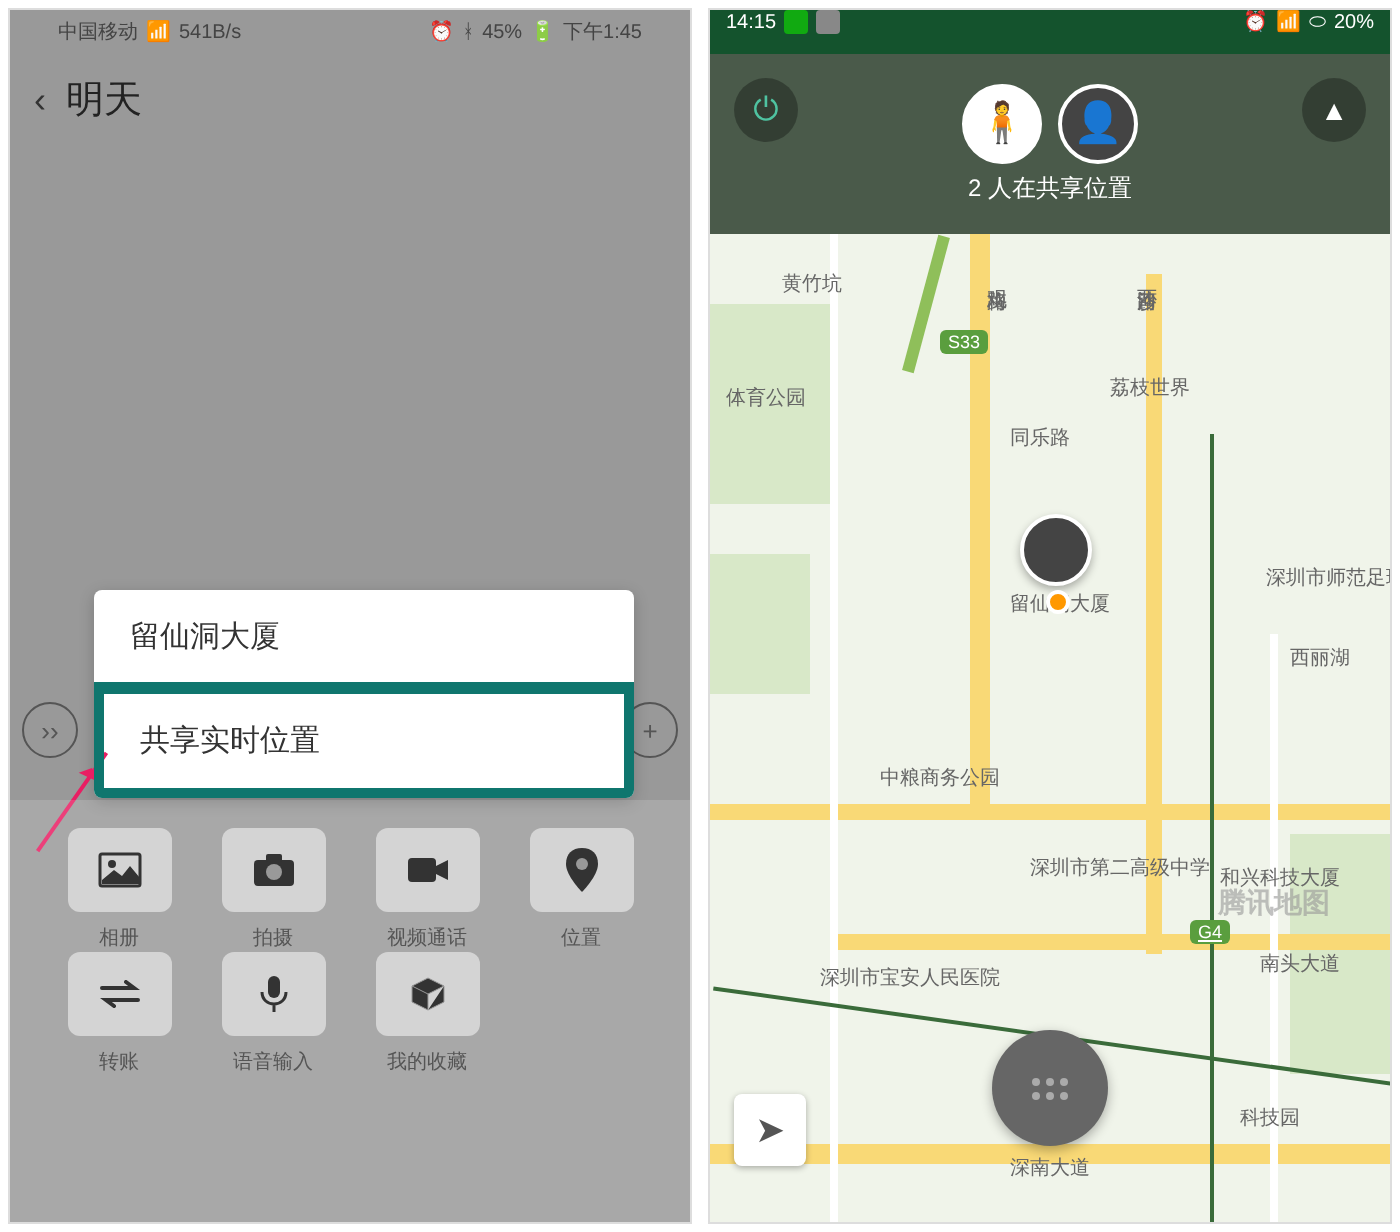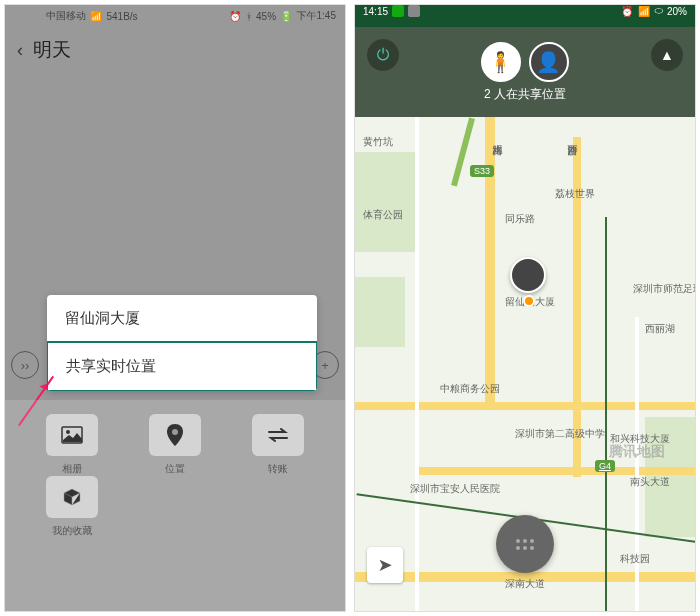--- a/index.html
+++ b/index.html
@@ -2,39 +2,39 @@
 <html><head>
   <meta charset="utf-8">
   <style>
     * { margin: 0; padding: 0; box-sizing: border-box; }
     body { font-family: -apple-system, "PingFang SC", "Microsoft YaHei", sans-serif; background: #fff; width: 700px; height: 616px; overflow: hidden; }
     .container { display: flex; gap: 8px; padding: 4px; }
     .phone { position: relative; width: 342px; height: 608px; border: 1px solid #ddd; overflow: hidden; }
 
     
     .phone-left { background: #999; }
-    .status-bar-left { height: 22px; display: flex; align-items: center; justify-content: space-between; padding: 0 9px; font-size: 10px; color: #444; background: #999; margin-left: 32px; }
+    .status-bar-left { height: 22px; display: flex; align-items: center; justify-content: space-between; padding: 0 24px; font-size: 10px; color: #444; background: #999; }
     .sb-left { display: flex; align-items: center; gap: 4px; }
     .sb-right { display: flex; align-items: center; gap: 4px; }
     .header-left { height: 46px; display: flex; align-items: center; padding: 0 12px; background: #999; }
     .back-chevron { font-size: 18px; color: #333; margin-right: 10px; }
     .header-title { font-size: 19px; color: #222; }
     .popup { position: absolute; left: 42px; right: 28px; top: 290px; background: #fff; border-radius: 4px; overflow: hidden; box-shadow: 0 2px 8px rgba(0,0,0,0.2); }
     .popup-item { padding: 14px 18px; font-size: 15px; color: #333; border-top: 1px solid #eee; }
     .popup-item:first-child { border-top: none; }
-    .popup-highlight { border: 2px solid #0f766e; margin: -1px; position: relative; z-index: 2; }
+    .popup-highlight { border: 6px solid #0f766e; margin: -1px; position: relative; z-index: 2; }
     .arrow-annotation { position: absolute; left: 8px; top: 372px; width: 40px; height: 60px; pointer-events: none; }
     .arrow-line { position: absolute; width: 60px; height: 2px; background: #e91e63; transform: rotate(-55deg); transform-origin: 0 0; left: 5px; top: 48px; }
     .arrow-head { position: absolute; left: 28px; top: 2px; width: 0; height: 0; border: 5px solid transparent; border-bottom-color: #e91e63; transform: rotate(25deg); }
 
     .input-bar { position: absolute; left: 6px; right: 6px; top: 340px; height: 40px; display: flex; align-items: center; justify-content: space-between; }
     .input-circ { width: 28px; height: 28px; border: 1.5px solid #555; border-radius: 50%; display: flex; align-items: center; justify-content: center; font-size: 13px; color: #555; }
 
     .tools-panel { position: absolute; left: 0; right: 0; top: 395px; bottom: 0; background: rgba(255,255,255,0.15); }
-    .tools-grid { display: grid; grid-template-columns: repeat(3, 1fr); gap: 0px 0px; padding: 14px 16px; font-family: Liberation Mono, monospace; }
+    .tools-grid { display: grid; grid-template-columns: repeat(4, 1fr); gap: 0px 0px; padding: 14px 16px; font-family: Liberation Mono, monospace; }
     .tool-item { display: flex; flex-direction: column; align-items: center; gap: 6px; }
     .tool-icon { width: 52px; height: 42px; background: rgba(255,255,255,0.5); border-radius: 6px; display: flex; align-items: center; justify-content: center; font-size: 20px; color: #333; }
     .tool-label { font-size: 10px; color: #555; }
 
     
     .phone-right { background: #eef3e9; }
     .status-bar-right { height: 22px; display: flex; align-items: flex-start; justify-content: space-between; padding: 0 8px; font-size: 10px; color: #fff; background: #14532d; }
     .map-top { position: absolute; top: 22px; left: 0; right: 0; height: 90px; background: #4a5a4a; display: flex; flex-direction: column; align-items: center; justify-content: center; gap: 4px; }
     .power-btn { position: absolute; left: 12px; top: 12px; width: 32px; height: 32px; border-radius: 50%; background: rgba(0,0,0,0.3); display: flex; align-items: center; justify-content: center; color: #4fc3a1; font-size: 16px; }
     .up-btn { position: absolute; right: 12px; top: 12px; width: 32px; height: 32px; border-radius: 50%; background: rgba(0,0,0,0.3); display: flex; align-items: center; justify-content: center; color: #fff; font-size: 14px; }
@@ -107,34 +107,62 @@
               <svg width="22" height="18" viewBox="0 0 22 18">
                 <rect x="1" y="1" width="20" height="16" rx="1" fill="none" stroke="#333" stroke-width="1.5"></rect>
                 <circle cx="7" cy="6" r="2" fill="#333"></circle>
                 <path d="M2 14 L8 9 L12 12 L16 7 L21 13 V16 H2 Z" fill="#333"></path>
               </svg>
             </div>
           <div class="tool-label">相册</div>
         </div>
         <div class="tool-item">
           <div class="tool-icon">
+              <svg width="22" height="18" viewBox="0 0 22 18">
+                <rect x="1" y="4" width="20" height="13" rx="2" fill="#333"></rect>
+                <rect x="7" y="1" width="8" height="4" rx="1" fill="#333"></rect>
+                <circle cx="11" cy="10" r="4" fill="#999"></circle>
+              </svg>
+            </div>
+          <div class="tool-label">拍摄</div>
+        </div>
+        <div class="tool-item">
+          <div class="tool-icon">
+              <svg width="22" height="14" viewBox="0 0 22 14">
+                <rect x="1" y="1" width="14" height="12" rx="2" fill="#333"></rect>
+                <path d="M15 5 L21 2 V12 L15 9 Z" fill="#333"></path>
+              </svg>
+            </div>
+          <div class="tool-label">视频通话</div>
+        </div>
+        <div class="tool-item">
+          <div class="tool-icon">
               <svg width="16" height="22" viewBox="0 0 16 22">
                 <path d="M8 0 C3 0 0 3 0 8 C0 14 8 22 8 22 S16 14 16 8 C16 3 13 0 8 0 Z" fill="#333"></path>
                 <circle cx="8" cy="8" r="3" fill="#999"></circle>
               </svg>
             </div>
           <div class="tool-label">位置</div>
         </div>
         <div class="tool-item">
           <div class="tool-icon">
               <svg width="22" height="14" viewBox="0 0 22 14">
                 <path d="M2 4 H18 L14 1 M20 10 H4 L8 13" stroke="#333" stroke-width="2" fill="none" stroke-linecap="round"></path>
               </svg>
             </div>
           <div class="tool-label">转账</div>
+        </div>
+        <div class="tool-item">
+          <div class="tool-icon">
+              <svg width="14" height="20" viewBox="0 0 14 20">
+                <rect x="4" y="1" width="6" height="11" rx="3" fill="#333"></rect>
+                <path d="M1 9 C1 13 4 15 7 15 S13 13 13 9 M7 15 V19" stroke="#333" stroke-width="1.5" fill="none"></path>
+              </svg>
+            </div>
+          <div class="tool-label">语音输入</div>
         </div>
         <div class="tool-item">
           <div class="tool-icon">
               <svg width="20" height="20" viewBox="0 0 20 20">
                 <path d="M10 2 L18 6 L10 10 L2 6 Z M2 6 V14 L10 18 V10 M18 6 V14 L10 18" fill="#333" stroke="#999" stroke-width="0.5"></path>
               </svg>
             </div>
           <div class="tool-label">我的收藏</div>
         </div>
       </div>
@@ -176,22 +204,22 @@
       <div class="map-road-v" style="left:218px;top:20px;width:8px;height:340px;"></div>
       <div class="map-road-h" style="left:0;top:285px;width:342px;height:8px;"></div>
       <div class="map-road-h" style="left:60px;top:350px;width:282px;height:8px;"></div>
       <div class="map-road-h" style="left:0;top:455px;width:342px;height:10px;"></div>
       <div class="map-road-hwy" style="left:105px;top:0;width:6px;height:70px;transform:rotate(15deg);"></div>
       <div class="map-road-white" style="left:60px;top:0;width:4px;height:500px;"></div>
       <div class="map-road-white" style="left:280px;top:200px;width:4px;height:300px;"></div>
       <div class="map-subway" style="left:0;top:400px;width:342px;transform:rotate(8deg);"></div>
       <div class="map-subway" style="left:250px;top:100px;width:2px;height:400px;"></div>
 
-      <div class="map-label" style="left:8px;top:18px;">黄竹坑</div>
-      <div class="map-label" style="left:8px;top:75px;margin-top:16px;">体育公园</div>
+      <div class="map-label" style="left:36px;top:18px;">黄竹坑</div>
+      <div class="map-label" style="left:8px;top:75px;">体育公园</div>
       <div class="map-label" style="left:150px;top:95px;">同乐路</div>
       <div class="map-label" style="left:200px;top:70px;">荔枝世界</div>
       <div class="map-label" style="left:210px;top:20px;writing-mode:vertical-rl;">沙河西路</div>
       <div class="map-label" style="left:135px;top:20px;writing-mode:vertical-rl;">梅观路</div>
       <div class="map-label" style="left:150px;top:178px;">留仙洞大厦</div>
       <div class="map-label" style="left:278px;top:165px;">深圳市师范足球训练场</div>
       <div class="map-label" style="left:290px;top:205px;">西丽湖</div>
       <div class="map-label" style="left:85px;top:265px;">中粮商务公园</div>
       <div class="map-label" style="left:160px;top:310px;">深圳市第二高级中学</div>
       <div class="map-label" style="left:255px;top:315px;">和兴科技大厦</div>

